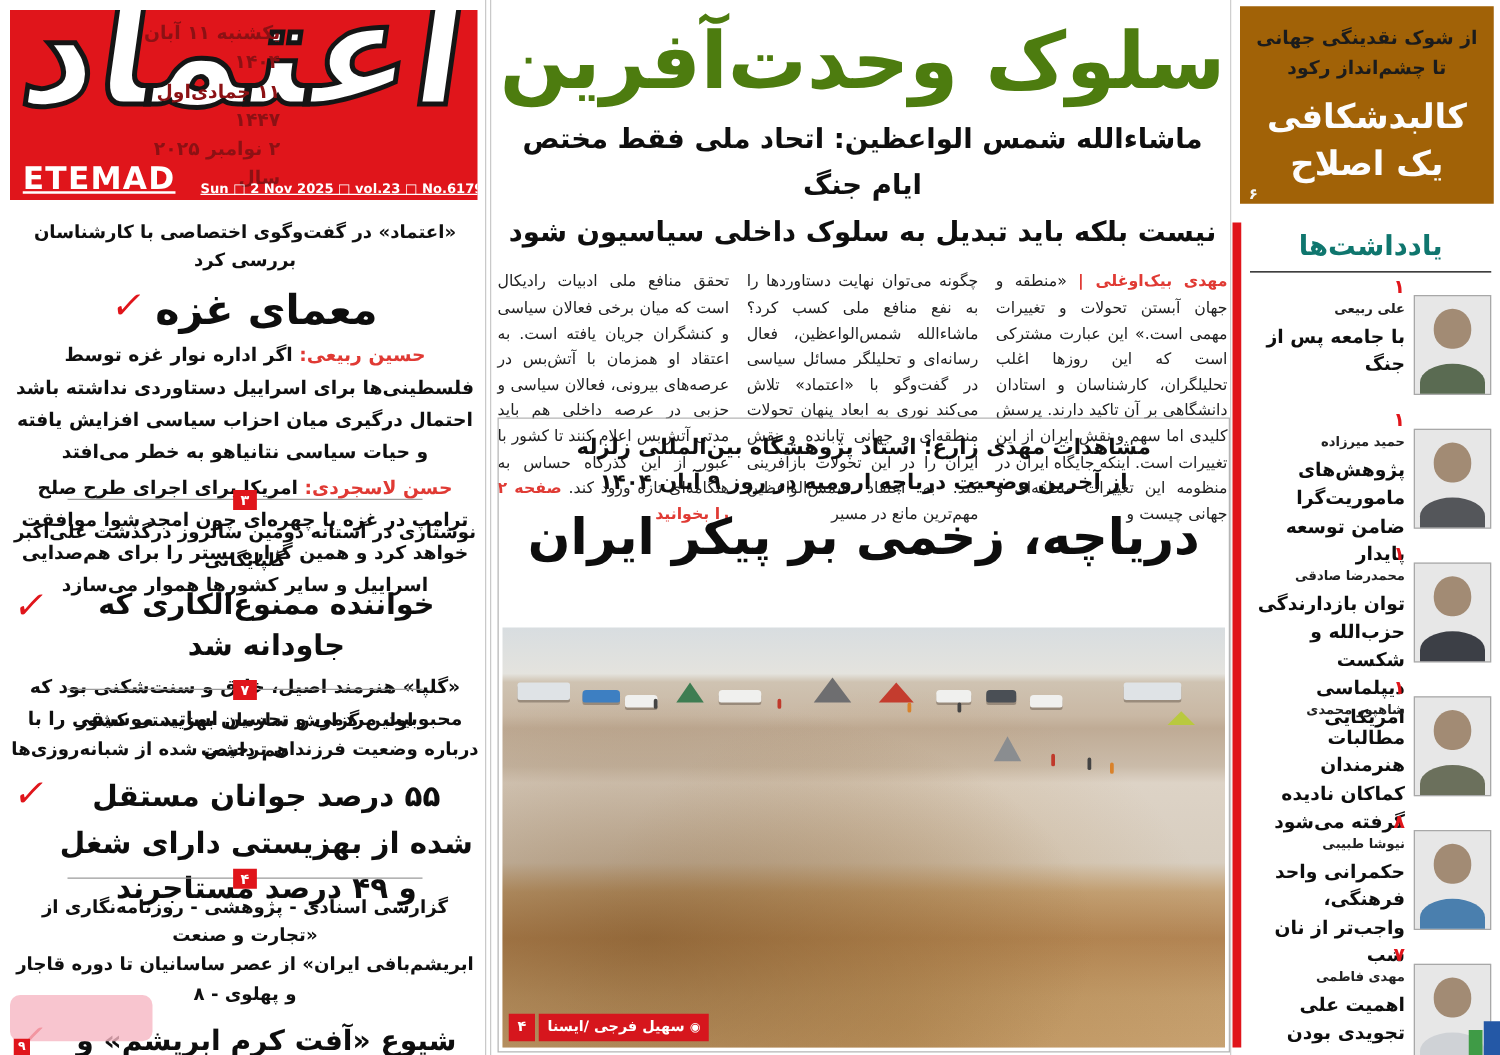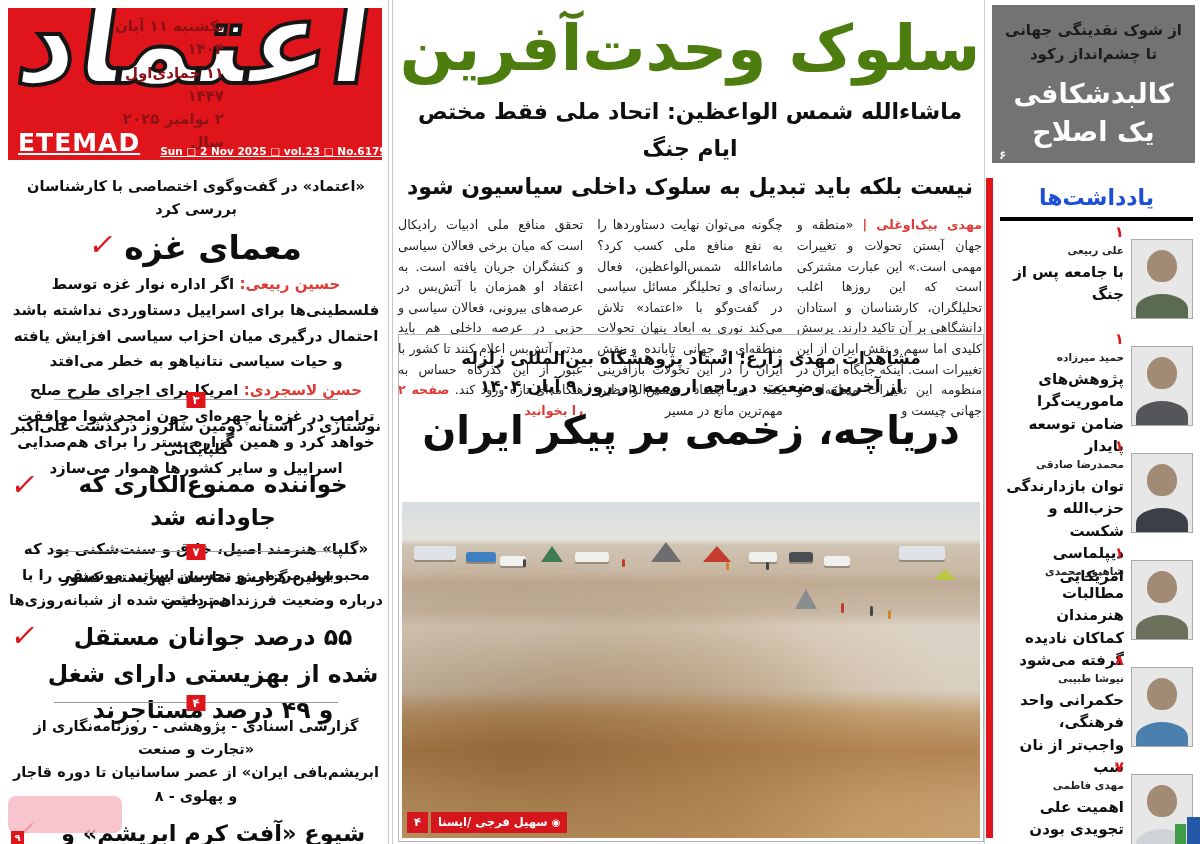--- a/index.html
+++ b/index.html
@@ -16,21 +16,21 @@
   .logo-fa{position:absolute;left:0;right:0;top:-30px;text-align:center;font-size:118px;font-weight:bold;
            color:#fff;-webkit-text-stroke:4px #151515;transform:skewX(-8deg);line-height:1.1;z-index:1;}
   .masthead-dates{position:absolute;left:98px;top:7px;width:118px;z-index:3;color:#8c1114;
                   font-size:15px;font-weight:bold;line-height:1.55;text-align:right;}
   .masthead-bottom{position:absolute;left:10px;right:6px;bottom:3px;z-index:3;direction:ltr;
                    display:flex;align-items:flex-end;gap:20px;color:#fff;text-decoration:underline;}
   .logo-en{font-size:25px;font-weight:bold;letter-spacing:1px;}
   .en-info{font-size:10.5px;font-weight:bold;white-space:nowrap;}
 
   
-  .analysis{position:absolute;left:992px;top:5px;width:203px;height:158px;background:#737373;text-align:center;}
+  .analysis{position:absolute;left:992px;top:5px;width:203px;height:158px;background:#a16207;text-align:center;}
   .analysis .k{padding-top:13px;font-size:15px;font-weight:bold;line-height:1.6;color:#1c1c1c;}
   .analysis .t{margin-top:9px;font-size:27px;font-weight:bold;color:#fdfdfd;line-height:1.4;}
   .analysis .pg{position:absolute;left:7px;bottom:1px;color:#f4f4f4;font-size:12px;font-weight:bold;}
 
   
   .lead{position:absolute;left:398px;top:6px;width:584px;height:324px;text-align:center;}
   .lead-headline{font-size:63px;font-weight:bold;line-height:1.35;white-space:nowrap;color:#4d7c0f;}
   .lead-sub{font-size:22px;font-weight:bold;line-height:1.7;margin-top:2px;color:#0f0f0f;}
   .lead-body{display:flex;gap:14px;margin-top:10px;text-align:justify;}
   .lead-col{flex:1;font-size:12.6px;line-height:1.64;color:#222;}
@@ -87,22 +87,22 @@
       border-radius:8px;z-index:4;}
   .hl:after{content:"";position:absolute;left:6px;bottom:-8px;width:0;height:0;
             border-left:10px solid rgba(246,183,195,.9);border-bottom:9px solid transparent;}
   .corner-pg{position:absolute;left:3px;top:656px;width:13px;height:14px;background:#e0151b;color:#fff;
              font-size:10px;font-weight:bold;text-align:center;line-height:14px;z-index:5;}
 
   
   .notes{position:absolute;left:986px;top:176px;width:209px;height:662px;}
   .notes-bar{position:absolute;left:0;top:2px;bottom:0;width:7px;background:#e0151b;}
   .notes-inner{position:absolute;left:14px;right:2px;top:0;}
-  .notes-title{color:#1d4ed8;font-size:22px;font-weight:bold;text-align:center;
-               padding:9px 0 7px;border-bottom:4px solid #000000;margin-bottom:3px;}
+  .notes-title{color:#0f766e;font-size:22px;font-weight:bold;text-align:center;
+               padding:9px 0 7px;border-bottom:1px solid #000000;margin-bottom:3px;}
   .note{display:flex;gap:7px;height:101px;margin-bottom:6px;}
   .nphoto{width:60px;height:78px;border:1px solid #a8a8a8;margin-top:15px;flex:0 0 auto;position:relative;
           background:#e7e7e7;overflow:hidden;}
   .nphoto:before{content:"";position:absolute;left:50%;top:10px;width:30px;height:32px;margin-left:-15px;
                  border-radius:50% 50% 46% 46%;background:#a28b74;}
   .nphoto:after{content:"";position:absolute;left:50%;bottom:-6px;width:52px;height:30px;margin-left:-26px;
                 border-radius:50% 50% 0 0;background:#55565a;}
   .c1:after{background:#5a6b52;} .c2:after{background:#54565a;} .c3:after{background:#3c3f46;}
   .c4:after{background:#6b705c;} .c5:after{background:#4a7fae;} .c6:after{background:#cfd2d6;}
   .ntext{flex:1;min-width:0;}

